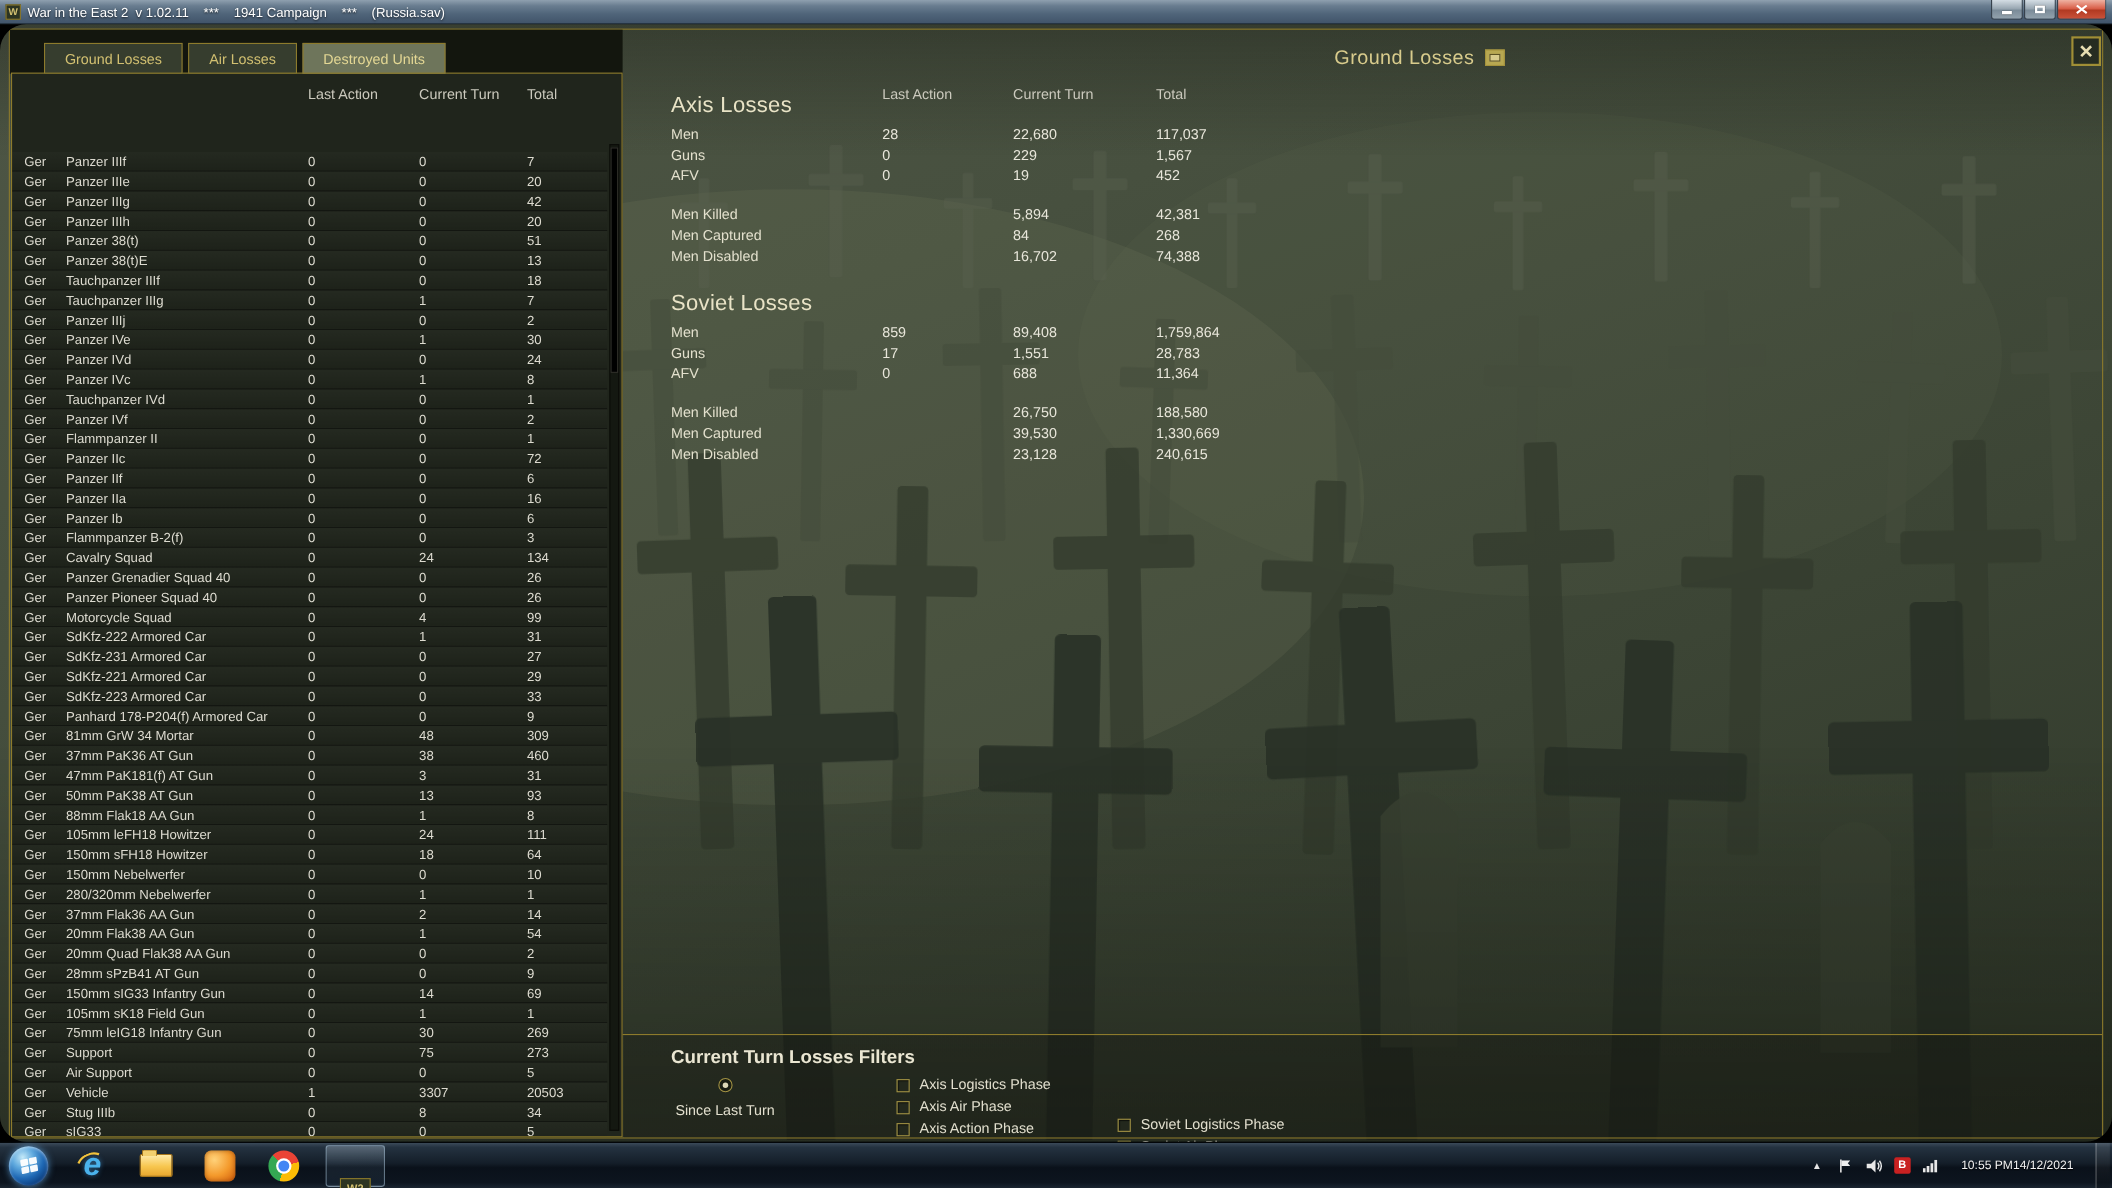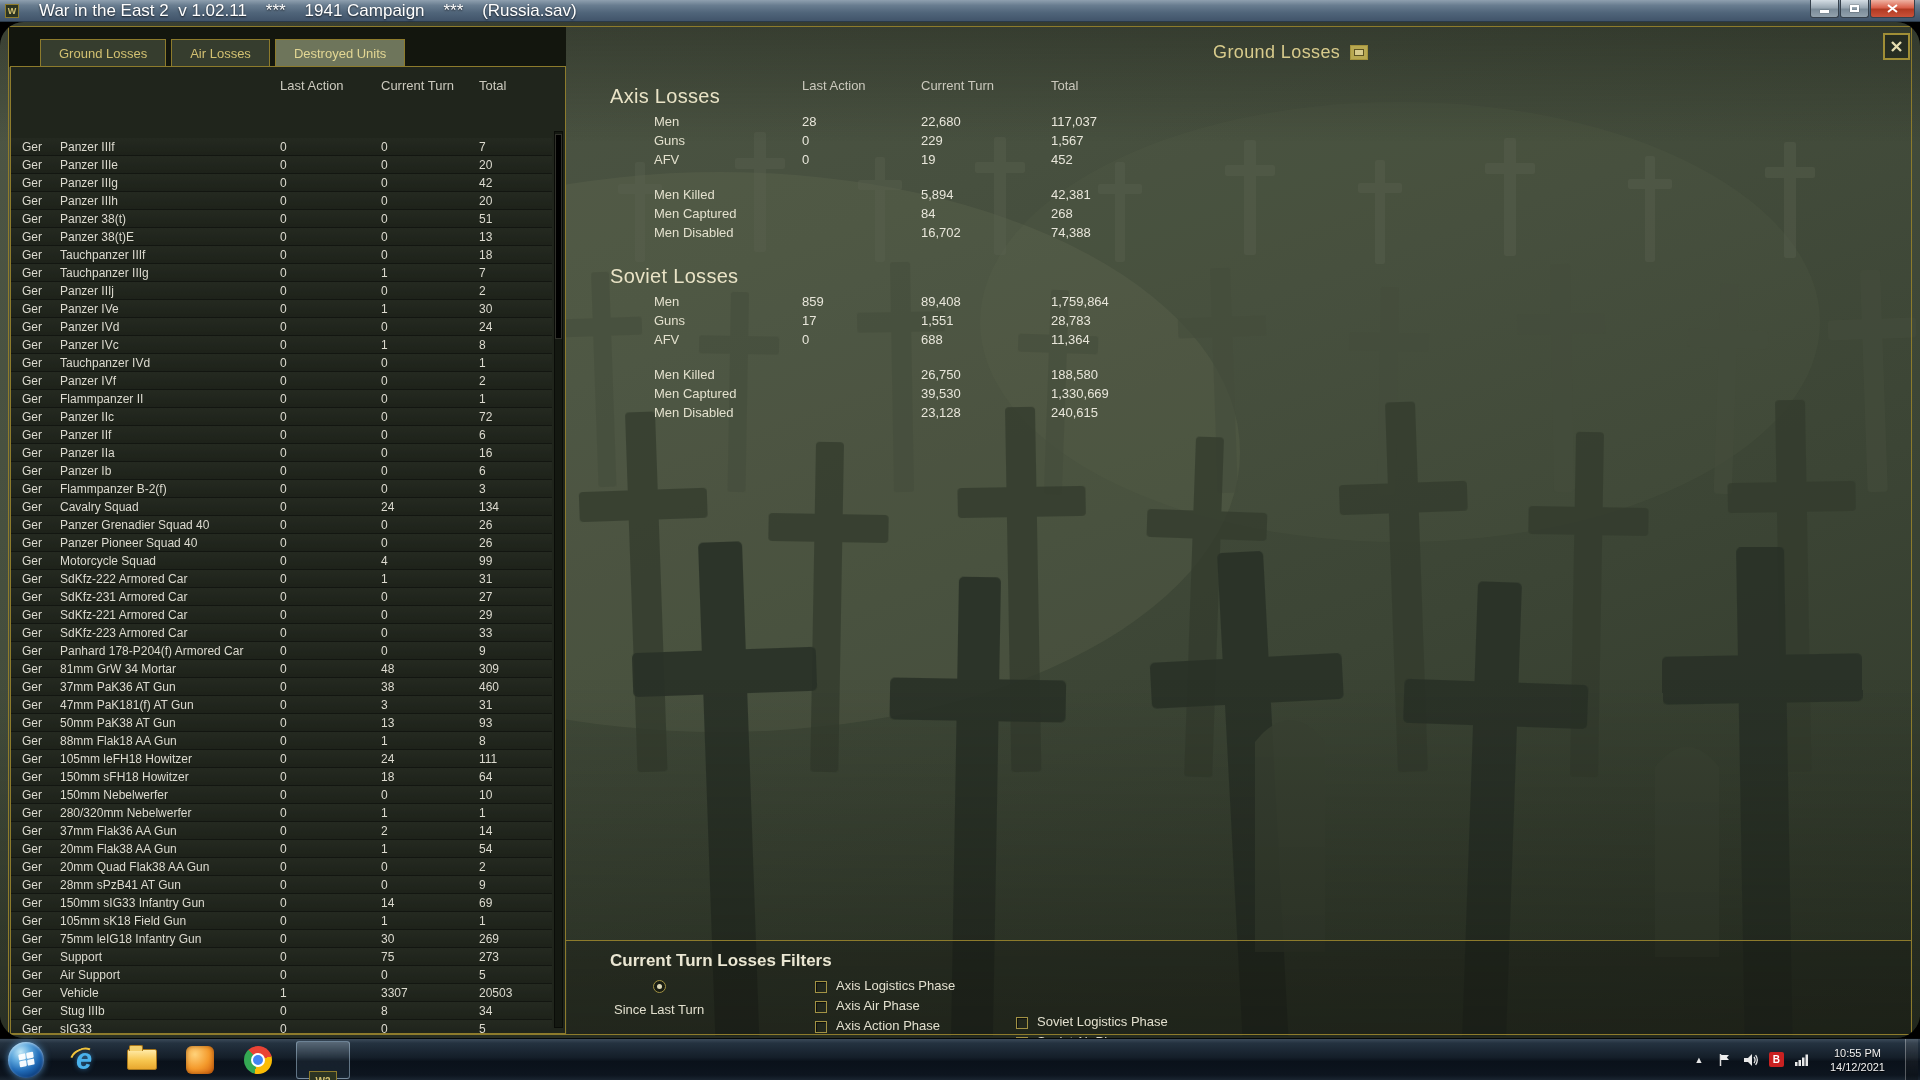--- a/index.html
+++ b/index.html
@@ -6,21 +6,21 @@
   html,body { width:1920px; height:1080px; overflow:hidden; background:#000;
     font-family:"Liberation Sans", sans-serif; }
   .screen { position:relative; width:1920px; height:1080px; }
 
   
   .titlebar { position:absolute; top:0; left:0; width:1920px; height:22px;
     background:linear-gradient(180deg,#8fa0af 0%,#697d90 25%,#50657a 60%,#41546a 100%);
     border-bottom:1px solid #2b3a49; display:flex; align-items:center; padding:0 5px; z-index:50; }
   .app-ico { width:14px; height:14px; background:#2c3422; border:1px solid #8d7b2c;
     display:flex; align-items:center; justify-content:center; color:#d2c071; font-size:9px; font-weight:bold; }
-  .title-text { margin-left:20px; font-size:17px; color:#fff; text-shadow:0 1px 2px rgba(0,0,0,.7); white-space:pre; }
+  .title-text { margin-left:6px; font-size:12px; color:#fff; text-shadow:0 1px 2px rgba(0,0,0,.7); white-space:pre; }
   .win-btns { margin-left:auto; display:flex; align-self:flex-start; }
   .wbtn { width:29px; height:18px; margin-left:1px; border:1px solid #36414c; border-top:none;
     border-radius:0 0 3px 3px; background:linear-gradient(180deg,#d4dde4,#9aa8b3 45%,#7b8c99 55%,#93a2ad);
     display:flex; align-items:center; justify-content:center; }
   .wbtn.close { width:45px; background:linear-gradient(180deg,#efb2a2,#d9604a 45%,#b23a22 55%,#c9523a); }
   .glyph-min { width:9px; height:3px; background:#fff; box-shadow:0 0 1px #222; margin-top:6px; }
   .glyph-max { width:9px; height:7px; border:2px solid #fff; box-shadow:0 0 1px #222; }
 
   
   .game { position:absolute; top:22px; left:0; width:1920px; height:1016px; overflow:hidden;
@@ -69,21 +69,21 @@
     grid-template-columns:119px 130px 200px; font-size:13px; color:#cbc9bd; }
   .loss-title { position:absolute; left:610px; z-index:5; font-size:20px; color:#e9e3c6; letter-spacing:.3px; }
   .t-axis { top:63px; } .t-soviet { top:243px; }
   .loss-grid { position:absolute; left:610px; z-index:5; }
   .g-axis-main { top:92px; } .g-axis-det { top:165px; }
   .g-sov-main { top:272px; } .g-sov-det { top:345px; }
   .loss-row { display:grid; grid-template-columns:192px 119px 130px 200px; height:19px;
     font-size:13px; color:#e8e6da; }
   .loss-row-det { display:grid; grid-template-columns:311px 130px 200px; height:19px;
     font-size:13px; color:#e8e6da; }
-  .l-label { color:#e3e0cd;margin-left:44px; }
+  .l-label { color:#e3e0cd; }
 
   
   .filters-line { position:absolute; left:566px; right:9px; top:918px; z-index:5; border-top:1px solid #8d7b2c; }
   .filters-bg { position:absolute; left:567px; right:10px; top:919px; bottom:4px; z-index:4; background:rgba(14,17,11,.25); }
   .filters-title { position:absolute; left:610px; top:929px; z-index:6; font-size:17px; font-weight:bold; color:#eae6d2; }
   .radio-row { position:absolute; left:614px; top:958px; z-index:6; display:flex; align-items:center; gap:9px;flex-direction:column; }
   .radio { width:13px; height:13px; border-radius:50%; border:1px solid #a29244; background:#191d13; position:relative; }
   .radio.on::after { content:""; position:absolute; inset:3px; border-radius:50%; background:#ddd8b8; }
   .ctl-label { font-size:13px; color:#e2dfce; }
   .cb-col { position:absolute; top:958px; z-index:6; display:flex; flex-direction:column; gap:7px; }
@@ -121,21 +121,21 @@
   .tb-app.active { width:54px; height:38px; border:1px solid rgba(160,185,205,.55); border-radius:3px;
     background:linear-gradient(180deg, rgba(205,225,240,.30), rgba(120,150,175,.12) 50%, rgba(55,85,110,.18)); }
   .wite-ico { width:28px; height:22px; background:#2c3422; border:1px solid #8d7b2c;
     display:flex; align-items:center; justify-content:center; color:#d2c071; font-size:10px; font-weight:bold;margin-top:44px; }
 
   .tray { margin-left:auto; display:flex; align-items:center; gap:10px; height:100%; padding-right:2px; }
   .tray-ico { display:flex; align-items:center; justify-content:center; width:16px; height:16px; }
   .chev { color:#e6e6e6; font-size:9px; }
   .badge-b { width:15px; height:15px; background:#c92121; border-radius:2px; color:#fff; font-size:10px;
     font-weight:bold; display:flex; align-items:center; justify-content:center; }
-  .clock { display:flex; flex-direction:column; align-items:center; justify-content:flex-end;
+  .clock { display:flex; flex-direction:row; align-items:center; justify-content:flex-end;
     color:#f2f2f2; font-size:11px; line-height:14px; padding:0 10px; text-shadow:0 1px 1px #000; }
   .show-desktop { width:13px; height:100%; border-left:1px solid rgba(255,255,255,.3);
     background:linear-gradient(180deg, rgba(255,255,255,.10), rgba(0,0,0,.25)); }
 </style>
 </head>
 <body>
 
 <div class="screen">
 
   <div class="titlebar">

